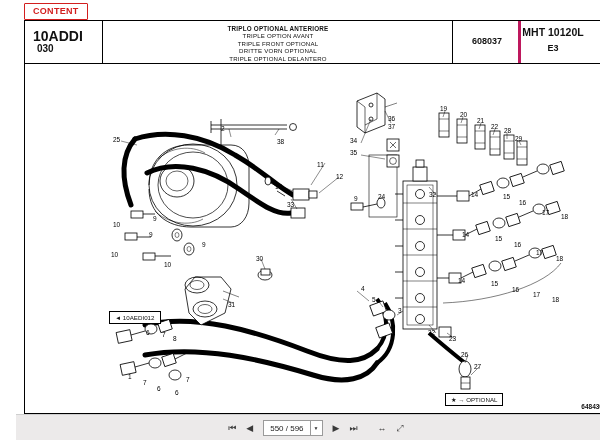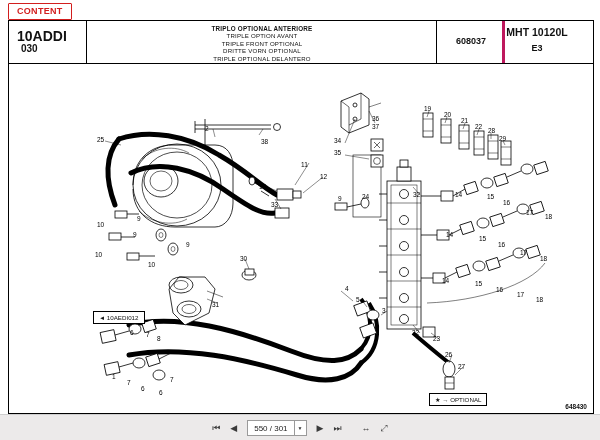--- a/index.html
+++ b/index.html
@@ -2,21 +2,21 @@
 <html><head>
 <meta charset="utf-8">
 <style>
   html,body{margin:0;padding:0;}
   body{
     width:600px;height:440px;overflow:hidden;
     background:#ffffff;
     font-family:"Liberation Sans", sans-serif;
     color:#111;
   }
-  .page{position:relative;width:580px;height:440px;}
+  .page{position:relative;width:580px;height:440px;margin-left:16px;}
 
   
   .content-btn{
     position:absolute;left:8px;top:3px;
     border:1px solid #d21e1e;
     color:#d21e1e;
     background:#ffffff;
     font-size:9px;font-weight:bold;
     padding:2px 8px 3px 8px;
     letter-spacing:.3px;
@@ -384,21 +384,21 @@
       <div class="boxlabel" style="left:420px;top:330px;">★ → OPTIONAL</div>
 
       <div class="docnum">648430</div>
     </div>
   </div>
 
   <div class="toolbar">
     <span class="tb-ico">⏮</span>
     <span class="tb-ico">◀</span>
     <div class="pagebox">
-      <span class="pg">550 / 301</span>
+      <span class="pg">550 / 596</span>
       <span class="caret">▼</span>
     </div>
     <span class="tb-ico">▶</span>
     <span class="tb-ico">⏭</span>
     <span class="sep"></span>
     <span class="tb-ico">↔</span>
     <span class="tb-ico">⤢</span>
   </div>
 </div>
 

